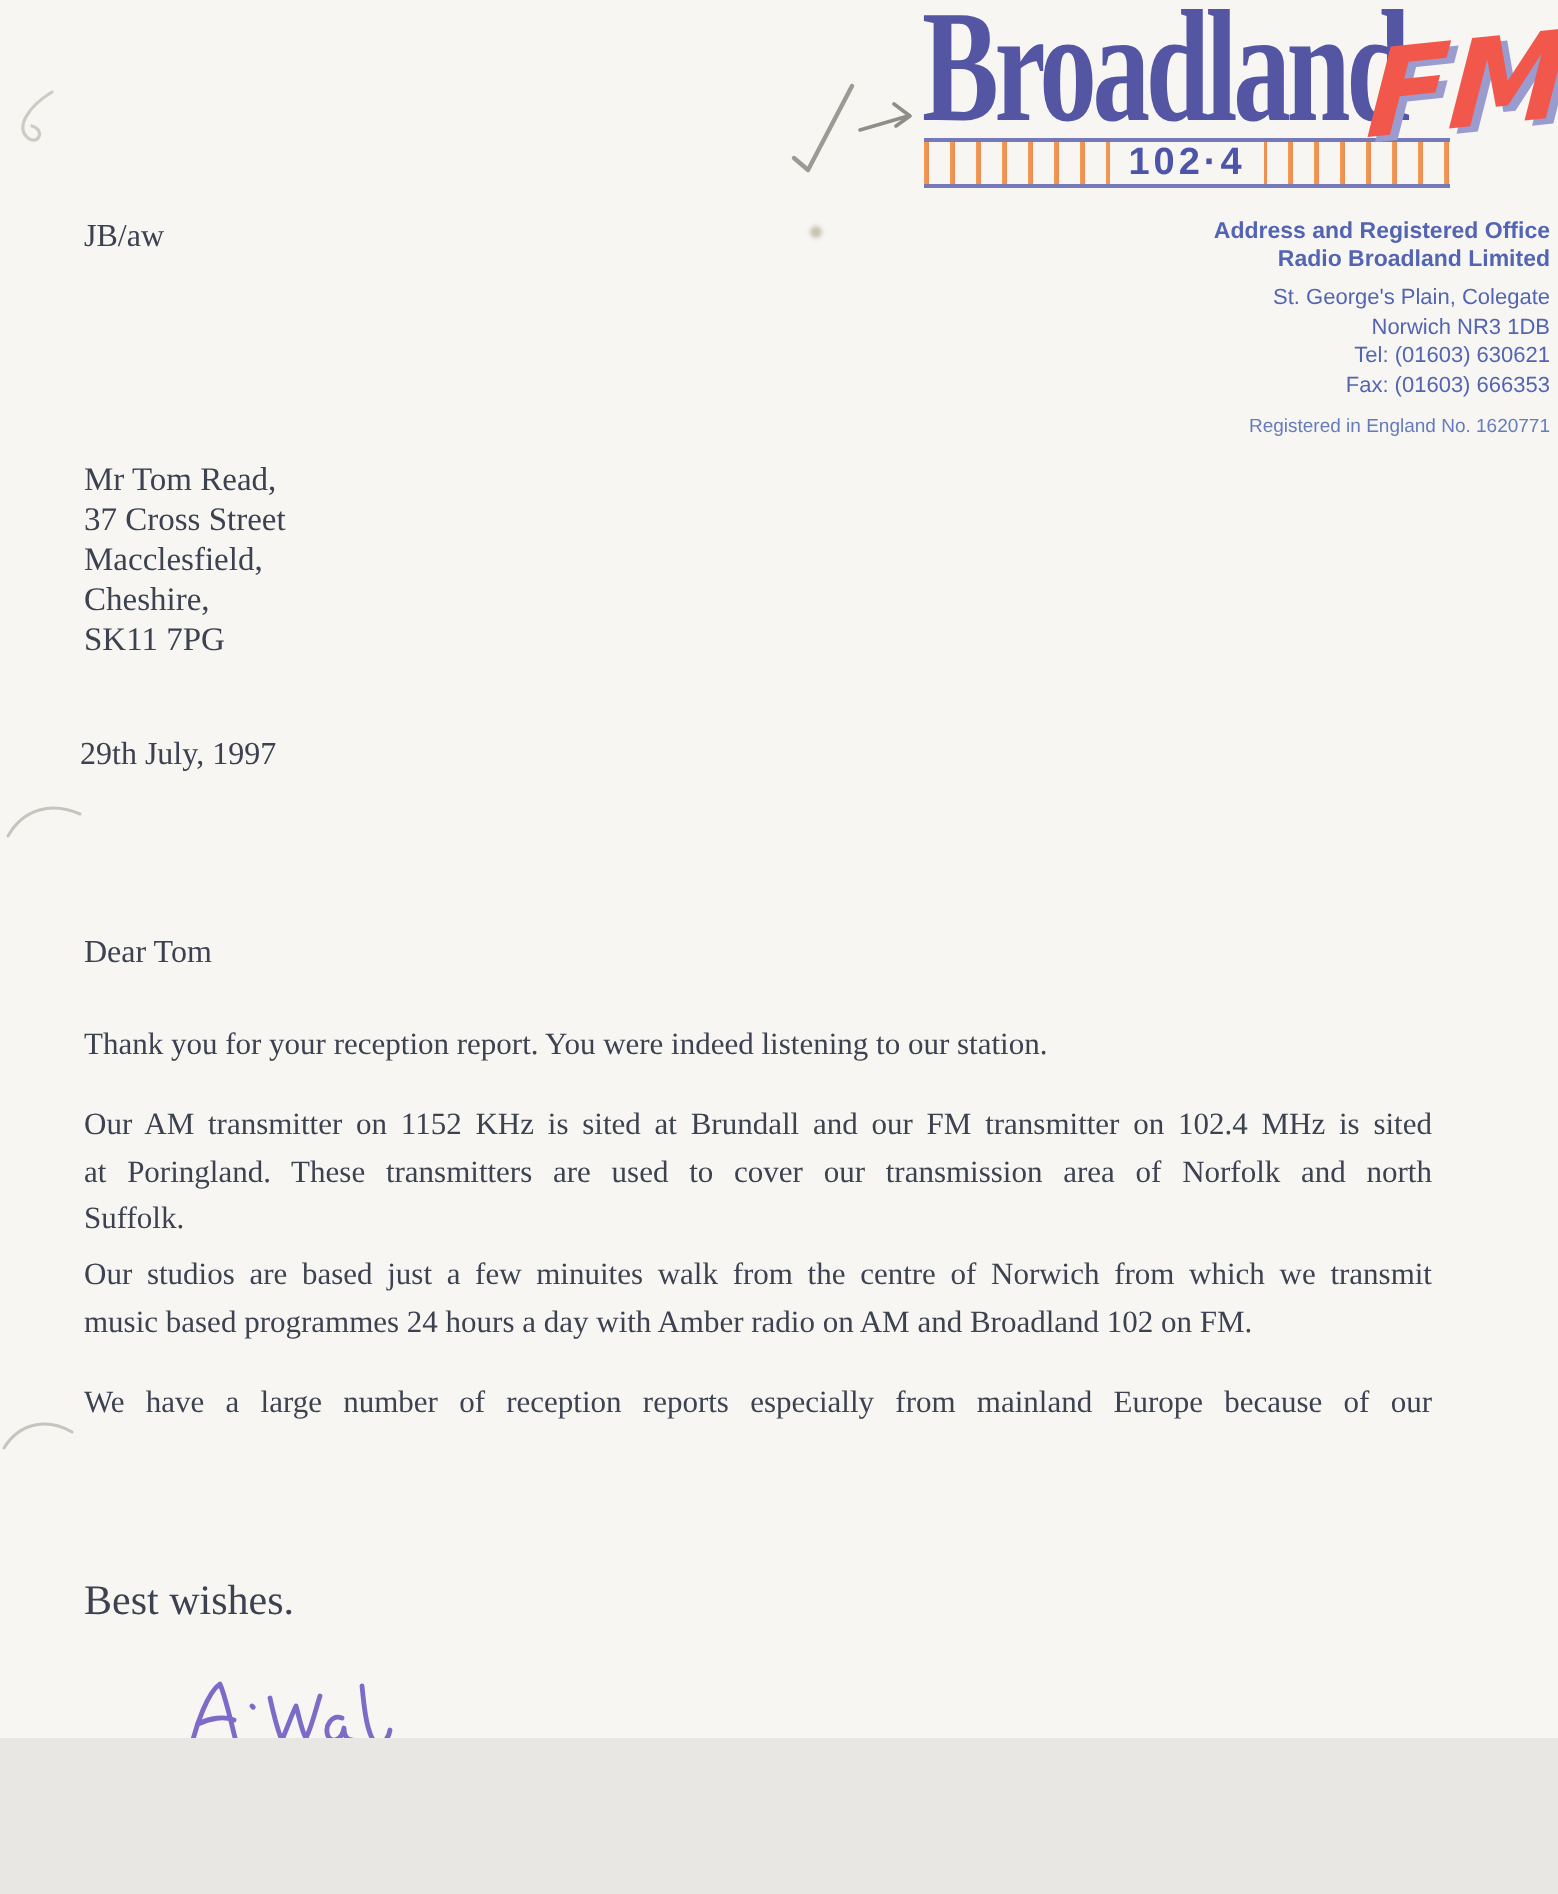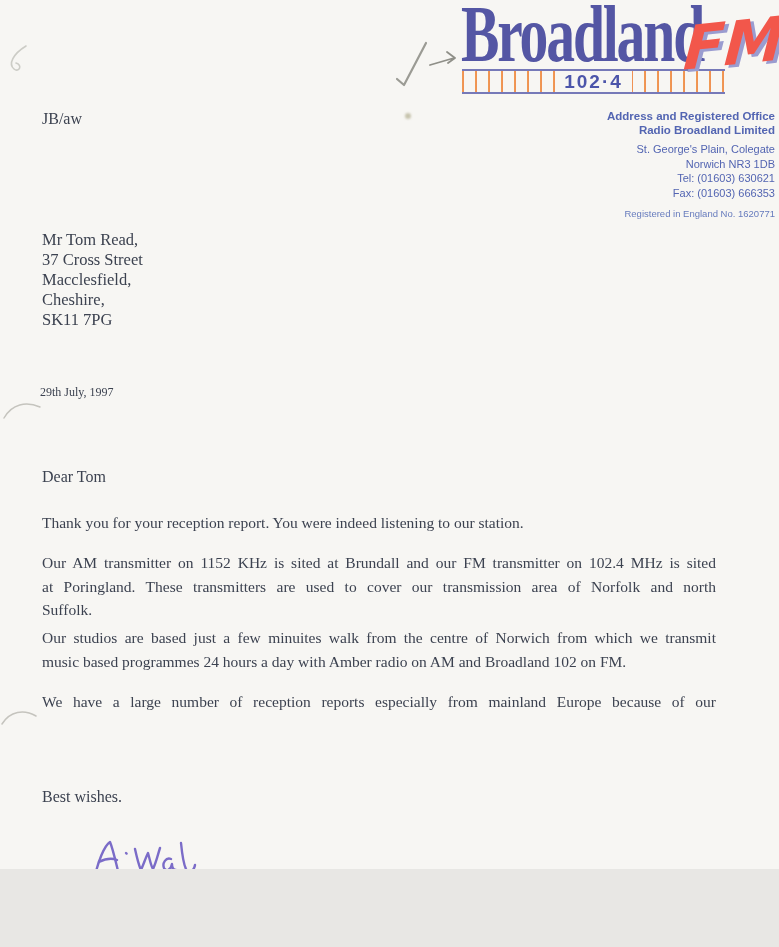--- a/index.html
+++ b/index.html
@@ -61,25 +61,25 @@
   }
   .addr-head{font-weight:bold;font-size:11.5px;line-height:14px;}
   .addr-company{font-weight:bold;font-size:11.5px;line-height:14px;margin-bottom:5px;}
   .addr-line{font-size:11px;line-height:14.5px;}
   .addr-reg{font-size:9.5px;line-height:12px;margin-top:8px;color:#667bbd;}
 
   
   .typed{color:#3c4250;}
   .ref{left:42px;top:110px;font-size:16px;}
   .recipient{left:42px;top:230px;font-size:16.5px;line-height:20px;}
-  .date{left:40px;top:385px;font-size:12px;}
+  .date{left:40px;top:369px;font-size:16px;}
   .salutation{left:42px;top:468px;font-size:16px;}
   .para{left:42px;width:674px;font-size:15.5px;line-height:23.5px;}
   .p1{top:511px;} .p2{top:551px;} .p3{top:626px;} .p4{top:690px;} .p5{top:746px;}
-  .closing{left:42px;top:788px;font-size:16px;}
+  .closing{left:42px;top:788px;font-size:21px;}
   .jl{text-align:justify;text-align-last:justify;}
 
   .sig-name{left:47px;top:906px;font-size:16.5px;font-weight:bold;color:#2d3340;}
   .sig-title{left:47px;top:926px;font-size:16.5px;font-weight:bold;color:#b91c1c;
              text-decoration:underline;text-underline-offset:3px;}
 
   
   svg{display:block;}
   .smudge{left:405px;top:113px;width:6px;height:6px;border-radius:50%;
           background:#b6b295;filter:blur(1px);opacity:.75;}

